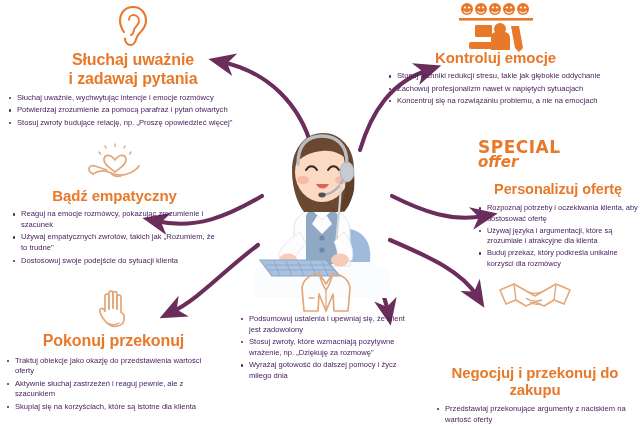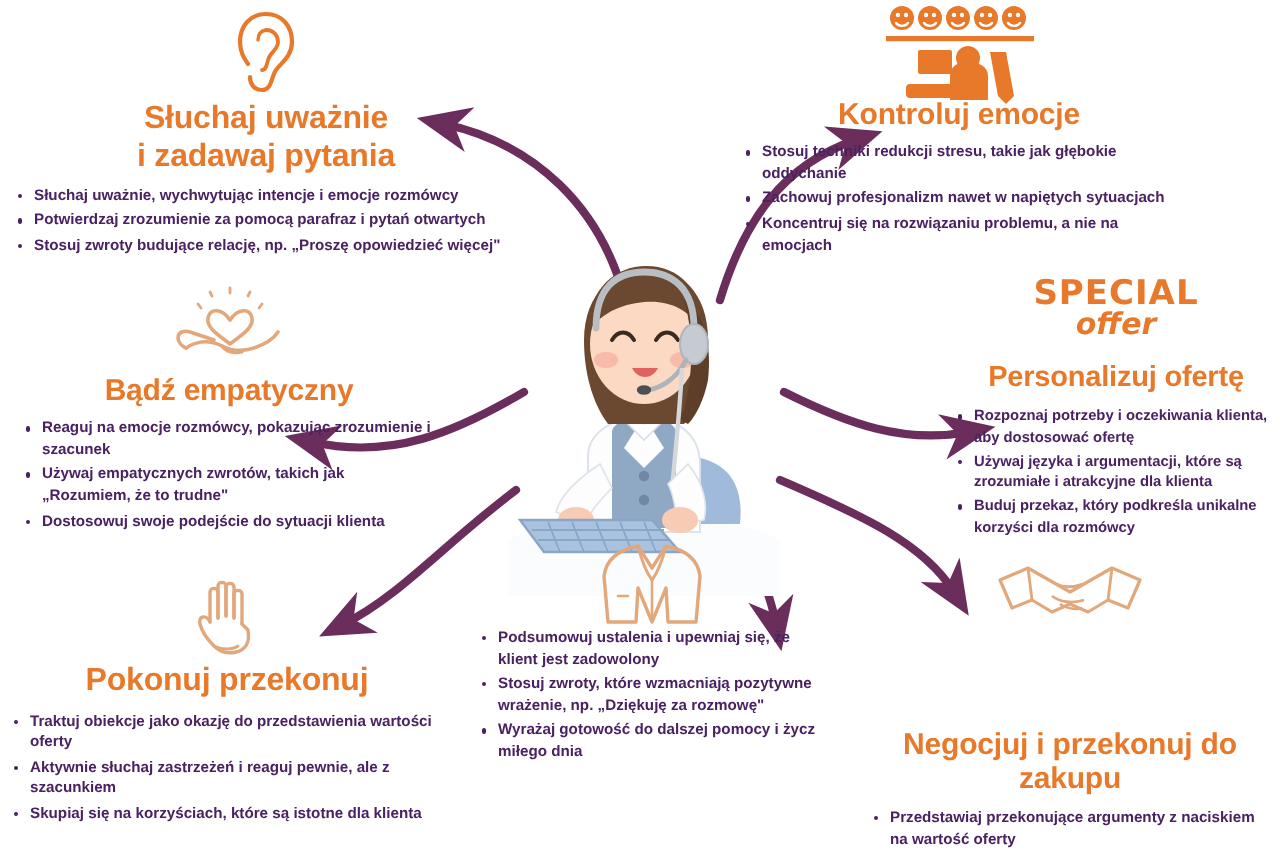--- a/index.html
+++ b/index.html
@@ -28,57 +28,57 @@
     font-size:15.5px;
     line-height:1.16;
     text-align:center;
     margin:1px 0 5px 0;
     letter-spacing:-0.1px;
   }
   ul.bullets{
     margin:0;padding:0;list-style:none;
     color:#4A2161;
     font-size:7.6px;
-    font-weight:bold;
+    font-weight:normal;
     line-height:1.42;
   }
   ul.bullets li{
     position:relative;
     padding-left:9px;
     margin-bottom:1.5px;
   }
   ul.bullets li:before{
     content:"";
     position:absolute;left:1px;top:4px;
     width:2.4px;height:2.4px;border-radius:50%;
     background:#4A2161;
   }
 
   
   #b-listen   {left:8px;  top:4px;   width:250px;}
-  #b-emotions {left:372px;top:2px;   width:215px;}
+  #b-emotions {left:388px;top:2px;   width:215px;}
   #b-empathy  {left:12px; top:140px; width:205px;}
   #b-offer    {left:478px;top:140px; width:160px;}
   #b-objection{left:6px;  top:285px; width:215px;}
   #b-last     {left:240px;top:268px; width:172px;}
   #b-negotiate{left:436px;top:278px; width:198px;}
 
   #b-listen .title{font-size:16px;}
   #b-objection .title{font-size:16px;}
   #b-negotiate .title{font-size:15px;margin-top:40px;}
   #b-last .title{font-size:15px;}
   #b-offer .title{font-size:14.5px;margin-top:12px;}
   #b-emotions .title{font-size:15px;}
   #b-empathy .title{font-size:15px;}
   #b-offer ul.bullets{font-size:7.4px;}
   #b-negotiate ul.bullets{font-size:7.6px;}
   #b-last ul.bullets{font-size:7.6px;}
 
   .special-lettering{
-    display:block;text-align:center;
+    display:block;
     color:#E8792A;
     font-family:"DejaVu Sans", sans-serif;
     font-weight:bold;
     line-height:0.92;
   }
   .special-lettering .l1{font-size:17px;letter-spacing:0.5px;display:block;}
   .special-lettering .l2{font-size:15px;display:block;font-style:italic;}
 </style>
 </head>
 <body>

